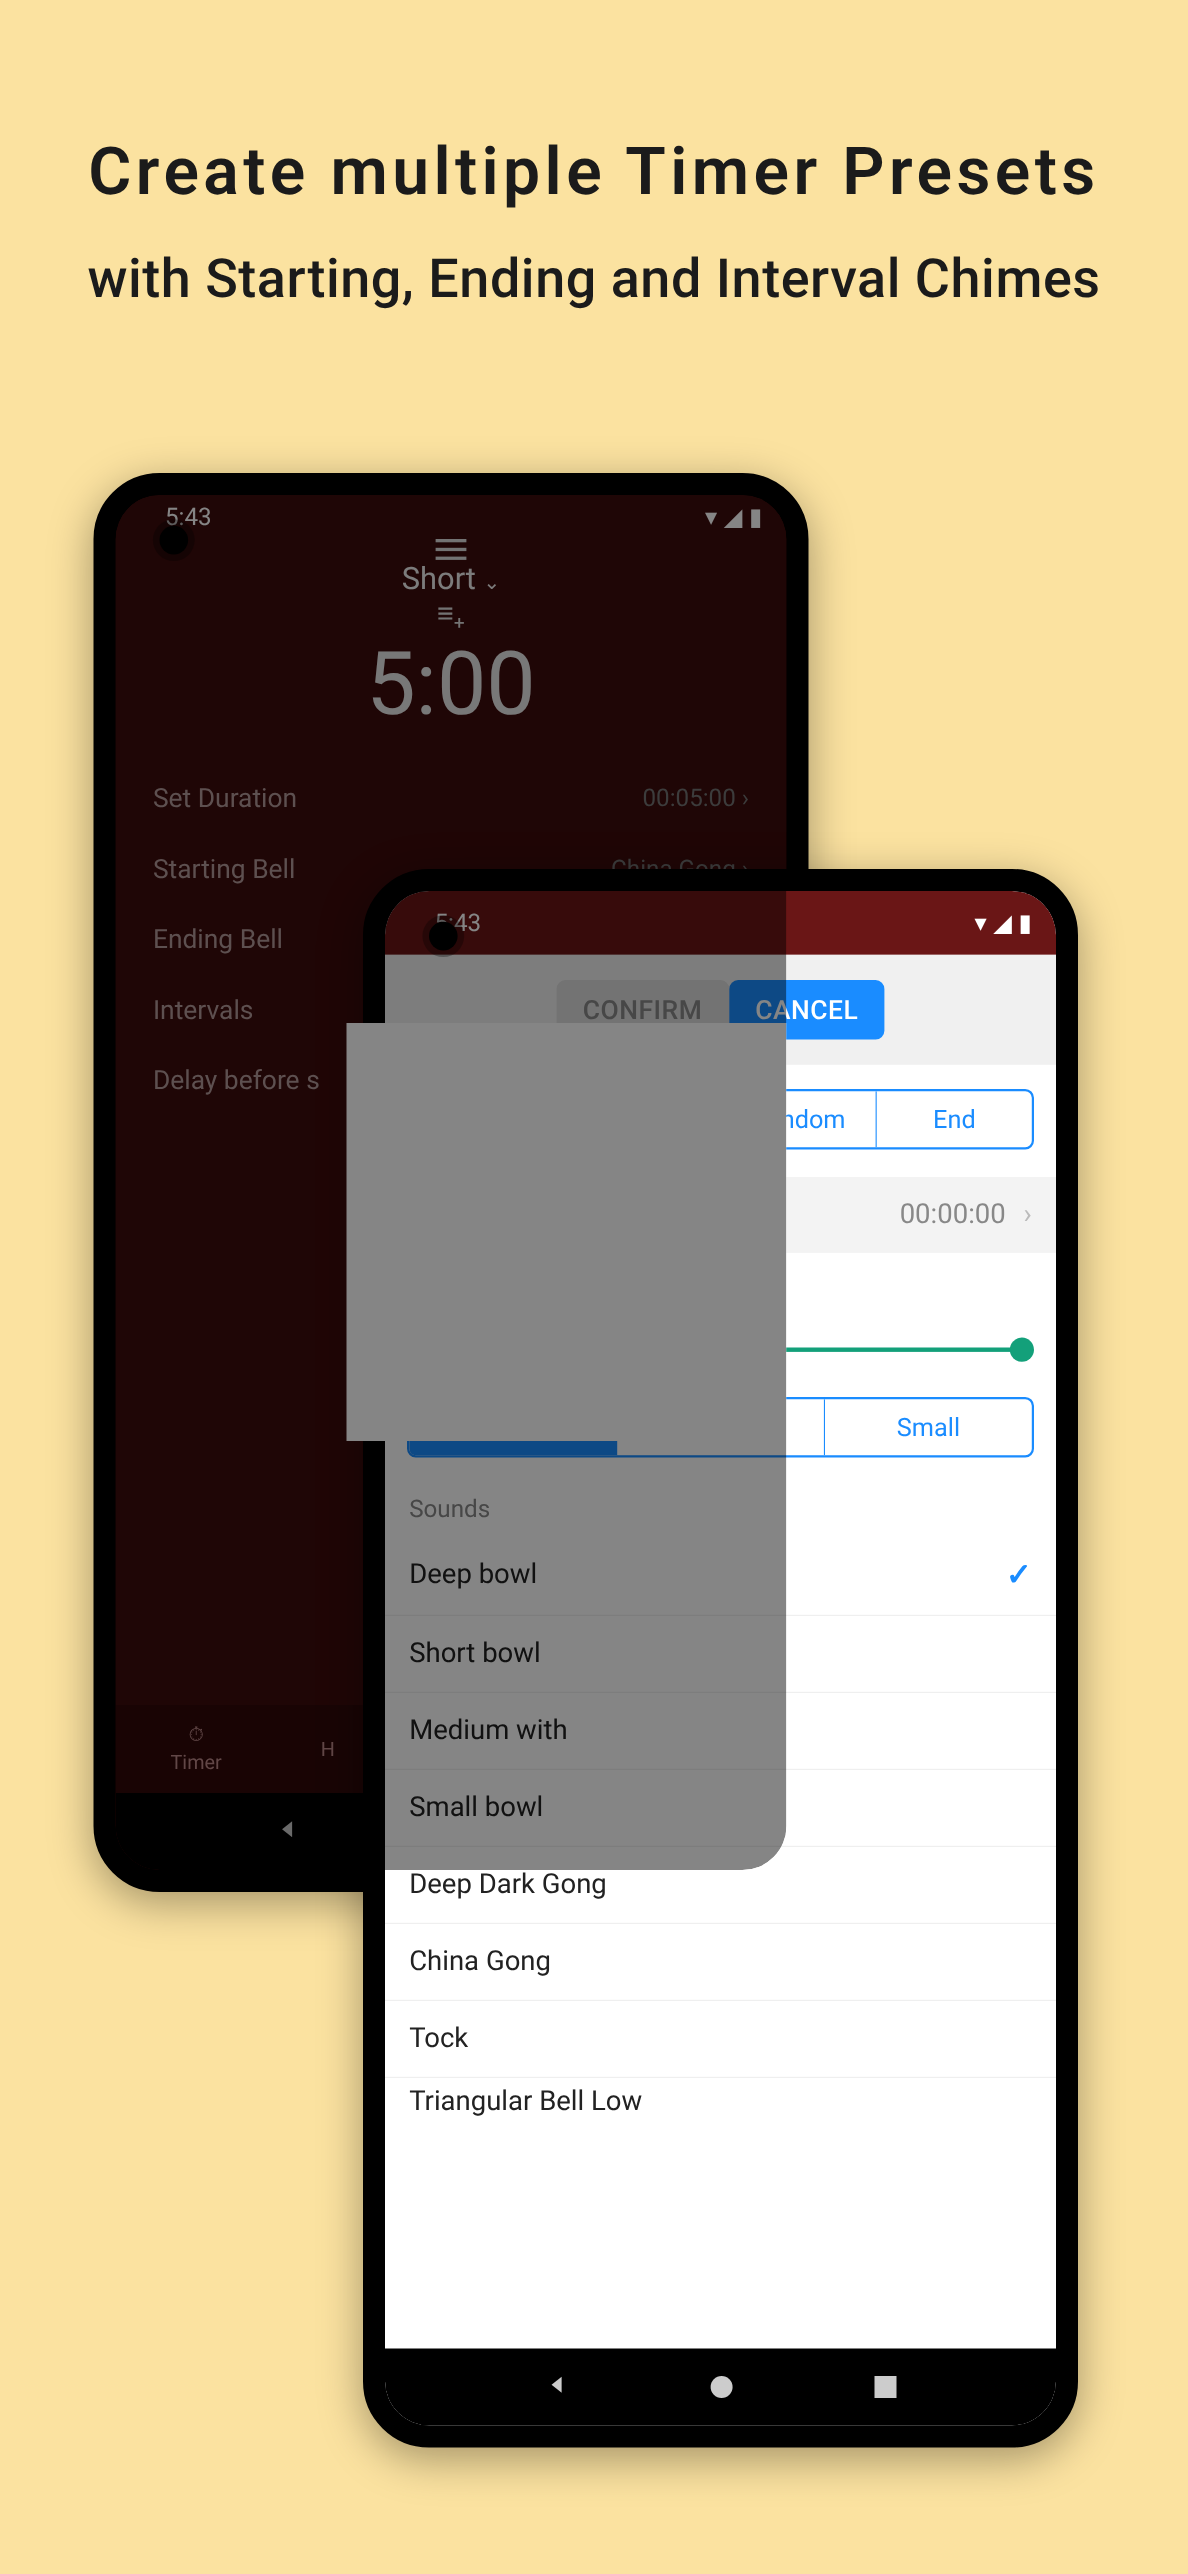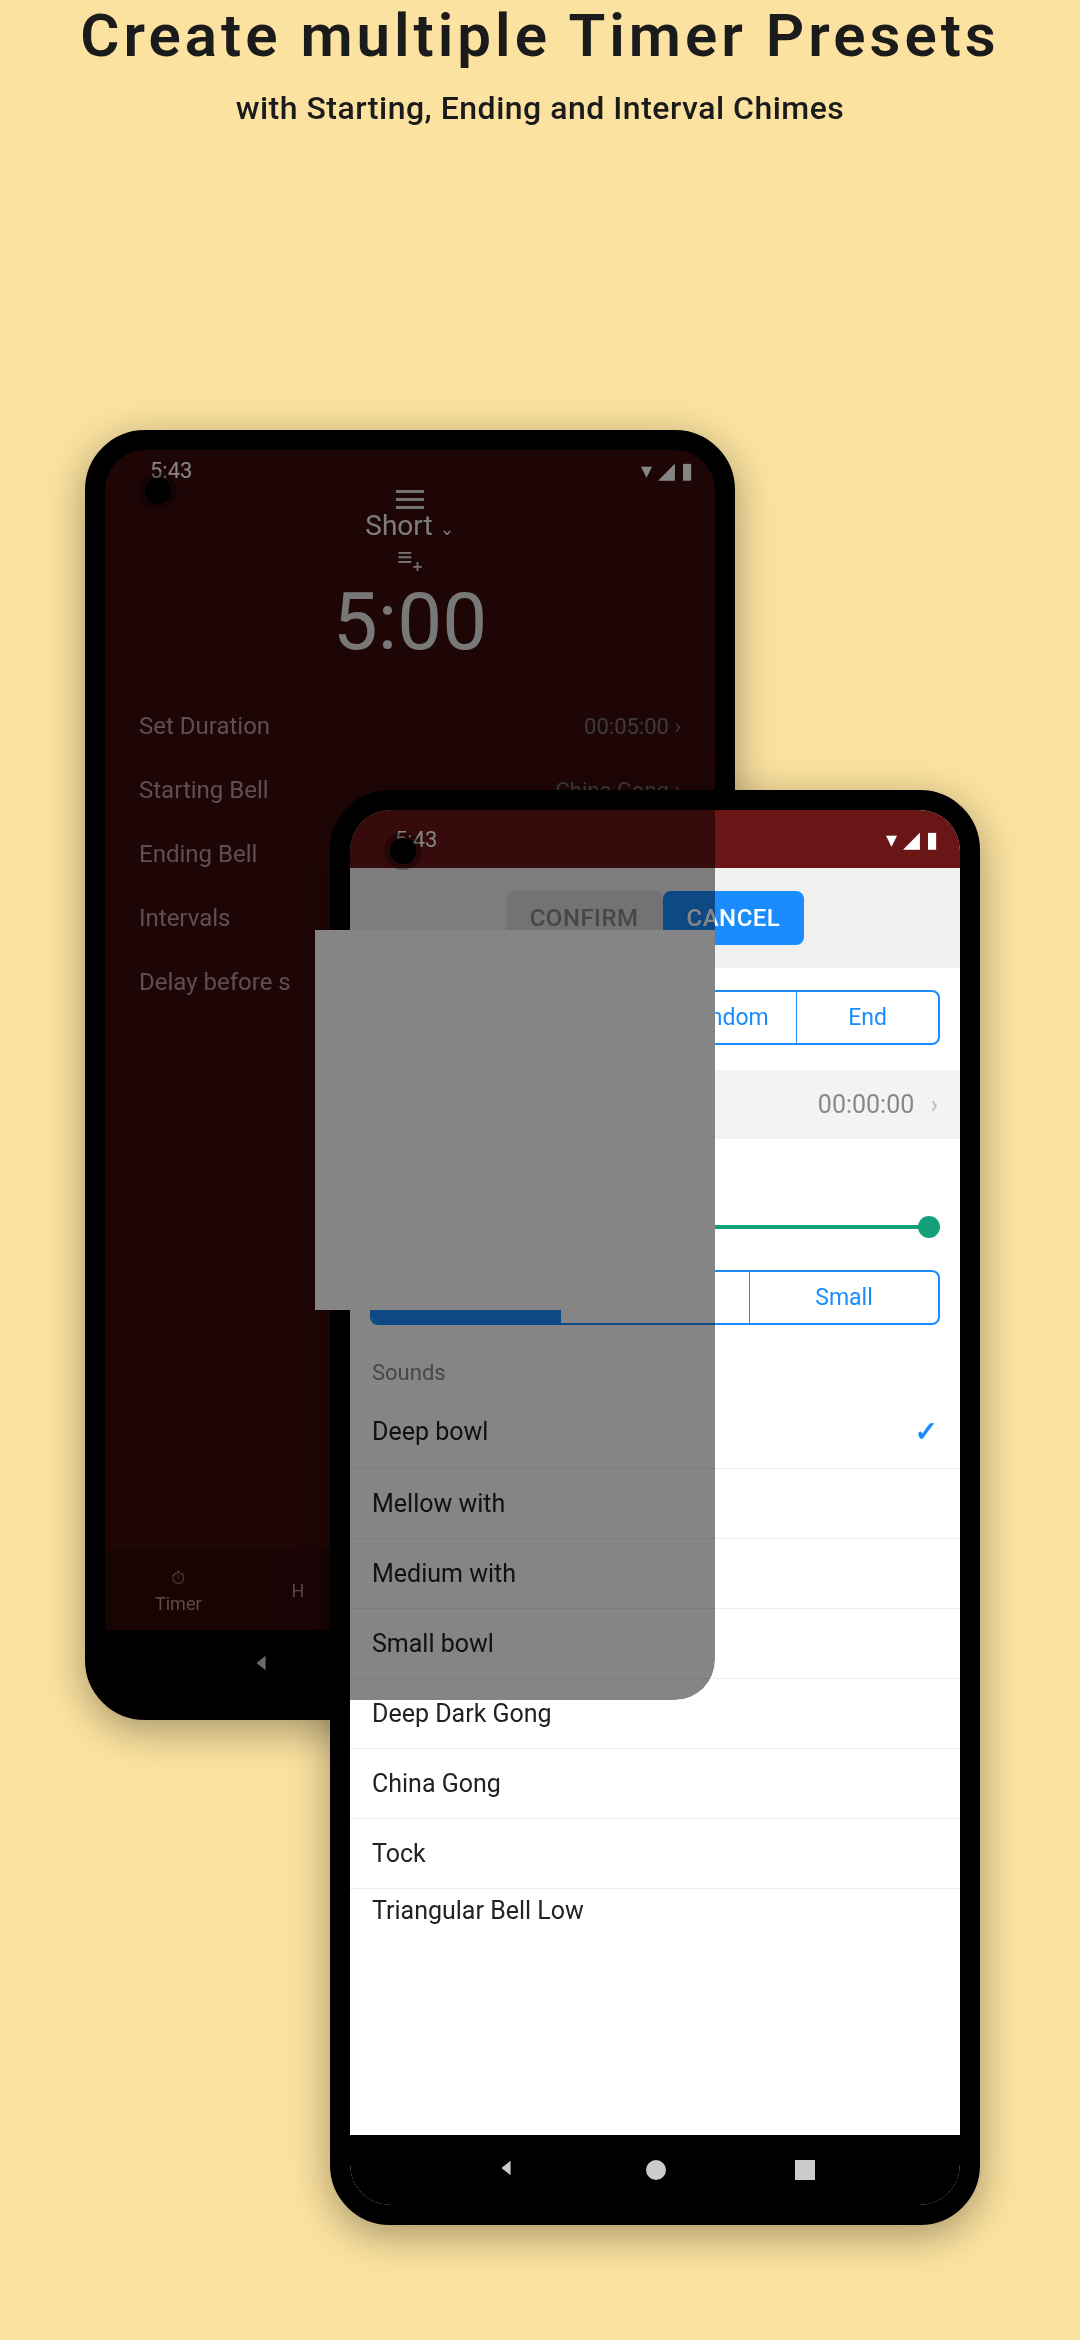--- a/index.html
+++ b/index.html
@@ -6,23 +6,23 @@
   body {
     width: 1080px;
     height: 2340px;
     background: #fbe2a0;
     font-family: -apple-system, "Segoe UI", Roboto, Helvetica, Arial, sans-serif;
     position: relative;
     overflow: hidden;
   }
 
   
-  .promo { text-align: center; color: #1b1b1b; }
+  .promo { text-align: center; padding-top: 120px; color: #1b1b1b; }
   .promo h1 { font-size: 60px; letter-spacing: 4px; font-weight: 600; }
-  .promo h2 { font-size: 32px; font-weight: 500; margin-top: 18px; letter-spacing: 0.5px; }
+  .promo h2 { font-size: 49px; font-weight: 500; margin-top: 34px; letter-spacing: 0.5px; }
 
   
   .phone {
     position: absolute;
     border: 20px solid #000;
     border-radius: 60px;
     box-shadow: 0 10px 40px rgba(0,0,0,0.35);
     background: #000;
     overflow: hidden;
   }
@@ -280,21 +280,21 @@
     </div>
 
     <div class="sounds-label">Sounds</div>
 
     <div>
       <div class="sound-row">
         <span>Deep bowl</span>
         <span class="check">✓</span>
       </div>
       <div class="sound-row">
-        <span>Mellow with</span>
+        <span>Short bowl</span>
       </div>
       <div class="sound-row">
         <span>Medium with</span>
       </div>
       <div class="sound-row">
         <span>Small bowl</span>
       </div>
       <div class="sound-row">
         <span>Deep Dark Gong</span>
       </div>

